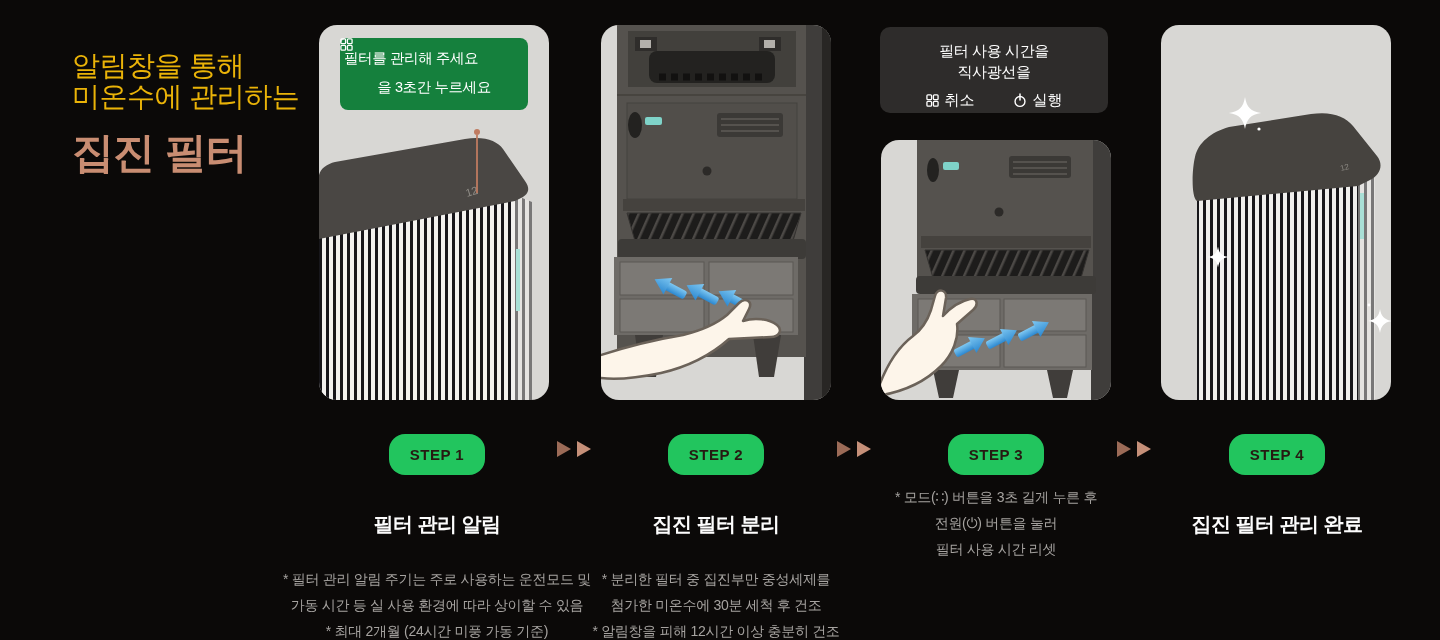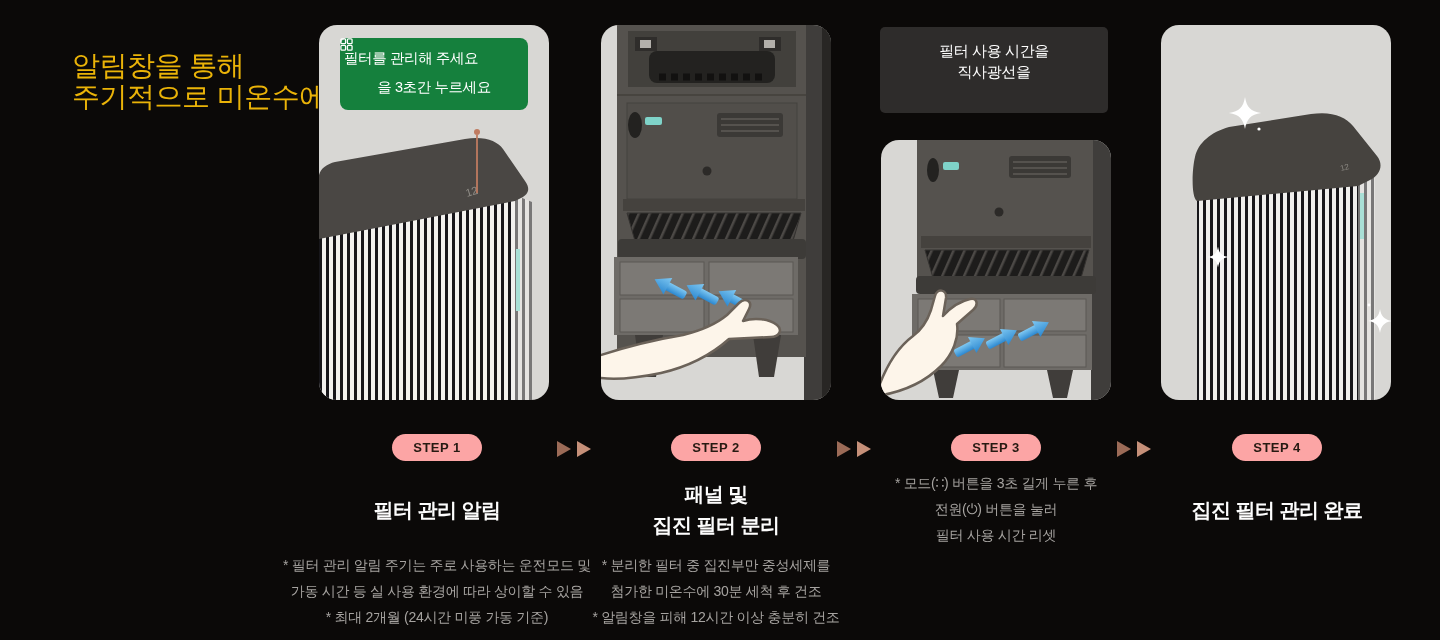--- a/index.html
+++ b/index.html
@@ -21,45 +21,46 @@
   
   .tooltip{position:absolute;left:21px;top:13px;width:188px;box-sizing:border-box;
            background:#15803d;border-radius:8px;padding:11px 4px 12px;color:#fff;
            text-align:left;font-size:14.5px;letter-spacing:-0.4px;}
   .tt-line1{margin-bottom:9px;}
   .tt-sub{line-height:21px;}
   .tt-row{display:flex;align-items:center;justify-content:center;gap:5px;}
 
   
   .dialog{position:absolute;left:880px;top:27px;width:228px;height:86px;box-sizing:border-box;
-          background:#2e2c2b;border-radius:5px;color:#fff;text-align:center;padding-top:13px;}
+          background:#2e2c2b;border-radius:10px;color:#fff;text-align:center;padding-top:13px;}
   .dlg-msg{font-size:15px;line-height:21px;letter-spacing:-0.4px;}
   .dlg-actions{margin-top:9px;display:flex;justify-content:center;gap:38px;font-size:15px;}
   .dlg-btn{display:flex;align-items:center;gap:6px;cursor:default;}
 
   
   .step{position:absolute;top:434px;width:340px;text-align:center;}
   .s1{left:267px}.s2{left:546px}.s3{left:826px}.s4{left:1107px}
-  .badge{display:inline-block;background:#fca5a5;color:#261a12;font-weight:bold;font-size:13px;
-         line-height:1;padding:7px 21px;border-radius:16px;letter-spacing:0.5px;}
+  .badge{display:inline-block;background:#22c55e;color:#261a12;font-weight:bold;font-size:15px;
+         line-height:1;padding:13px 21px;border-radius:16px;letter-spacing:0.5px;}
   .stitle{margin-top:16px;height:66px;display:flex;flex-direction:column;justify-content:center;
           color:#fdfdfd;font-size:20px;font-weight:bold;line-height:31px;letter-spacing:-0.5px;}
   .sdesc{margin-top:9px;color:#a6a3a0;font-size:14px;line-height:26px;letter-spacing:-0.3px;}
   .sdesc div{white-space:nowrap;text-align:center;}
   .flow{position:absolute;top:441px;}
   .f1{left:557px}.f2{left:837px}.f3{left:1117px}
 </style>
 </head>
 <body>
 
 <div class="canvas">
 
   <div class="intro">
     <div class="intro-line">알림창을 통해</div>
-    <div class="intro-line">주기적으로 미온수에</div>
+    <div class="intro-line">미온수에 관리하는</div>
+    <div class="intro-title">집진 필터</div>
   </div>
 
   <div class="panel p1">
     <svg width="230" height="375" viewBox="0 0 230 375">
       <defs>
         <pattern id="stA" width="7" height="12" patternUnits="userSpaceOnUse">
           <rect width="7" height="12" fill="#f2f1ee"></rect>
             <rect width="3" height="12" fill="#17161a"></rect>
         </pattern>
       </defs>
@@ -146,20 +147,40 @@
       <path d="M-6 352 L-6 332 C30 320 58 314 82 310 C98 306 114 300 126 290 L138 278 C144 272 152 276 148 284 L142 296
                C154 292 168 294 176 300 C182 305 178 312 170 312 L128 314 C110 330 86 342 60 348 C36 353 12 356 -6 352 Z" fill="#fdf5ea" stroke="#6b6259" stroke-width="2.5" stroke-linejoin="round"></path>
     </svg>
   </div>
 
   <div class="dialog">
     <div class="dlg-msg">
       <div>필터 사용 시간을</div>
       <div>직사광선을</div>
     </div>
+    <div class="dlg-actions">
+      <div class="dlg-btn">
+        <svg width="13" height="13" viewBox="0 0 14 14">
+          <g fill="none" stroke="#fff" stroke-width="1.4">
+            <rect x="1" y="1" width="5" height="5" rx="1"></rect>
+              <rect x="8" y="1" width="5" height="5" rx="1"></rect>
+            <rect x="1" y="8" width="5" height="5" rx="1"></rect>
+              <rect x="8" y="8" width="5" height="5" rx="1"></rect>
+          </g>
+        </svg>
+        <span>취소</span>
+      </div>
+      <div class="dlg-btn">
+        <svg width="14" height="15" viewBox="0 0 15 16">
+          <circle cx="7.5" cy="9" r="5.3" fill="none" stroke="#fff" stroke-width="1.5"></circle>
+          <line x1="7.5" y1="1" x2="7.5" y2="7.5" stroke="#fff" stroke-width="1.6" stroke-linecap="round"></line>
+        </svg>
+        <span>실행</span>
+      </div>
+    </div>
   </div>
 
   <div class="panel p3">
     <svg width="230" height="260" viewBox="0 0 230 260">
       <defs>
         <linearGradient id="blueC" x1="0" y1="0" x2="0" y2="1">
           <stop offset="0" stop-color="#7fc8f2"></stop>
             <stop offset="1" stop-color="#2c88d0"></stop>
         </linearGradient>
         <pattern id="pleatC" width="10" height="30" patternUnits="userSpaceOnUse" patternTransform="rotate(24)">
@@ -249,21 +270,20 @@
     <div class="sdesc">
       <div>* 필터 관리 알림 주기는 주로 사용하는 운전모드 및</div>
       <div>가동 시간 등 실 사용 환경에 따라 상이할 수 있음</div>
       <div>* 최대 2개월 (24시간 미풍 가동 기준)</div>
     </div>
   </div>
 
   <div class="step s2">
     <span class="badge">STEP 2</span>
     <div class="stitle">
-      <div>패널 및</div>
       <div>집진 필터 분리</div>
     </div>
     <div class="sdesc">
       <div>* 분리한 필터 중 집진부만 중성세제를</div>
       <div>첨가한 미온수에 30분 세척 후 건조</div>
       <div>* 알림창을 피해 12시간 이상 충분히 건조</div>
     </div>
   </div>
 
   <div class="step s3">

